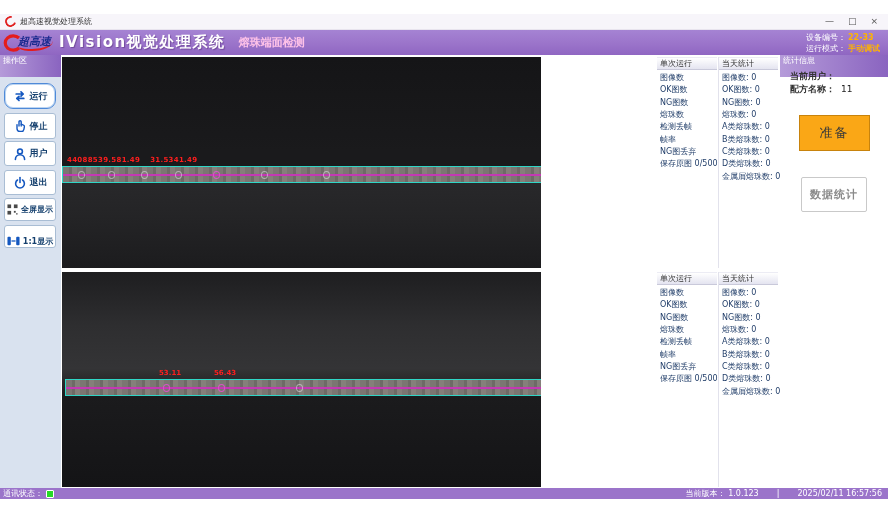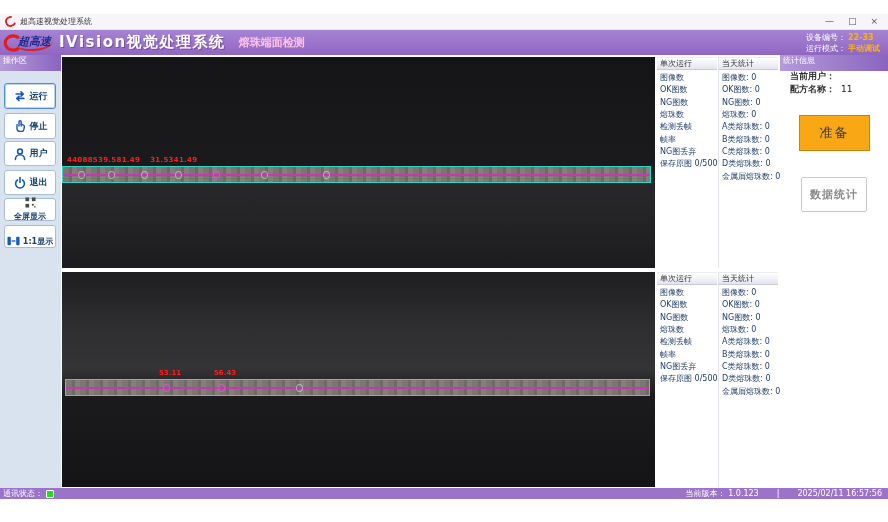--- a/index.html
+++ b/index.html
@@ -23,30 +23,30 @@
   .app-title{color:#fff;font-size:15px;font-weight:bold;letter-spacing:1.5px;margin-left:6px;
              text-shadow:1px 1px 1px rgba(60,20,90,.4);white-space:nowrap;}
   .subtitle{color:#ffc2e8;font-size:11px;font-weight:bold;margin-left:13px;white-space:nowrap;}
   .menu{display:flex;gap:13px;margin-left:34px;align-self:flex-end;padding-bottom:4px;}
   .menu-item{color:#fff;font-size:9px;font-weight:bold;white-space:nowrap;cursor:default;}
   .device-info{margin-left:auto;padding-right:8px;font-size:8px;line-height:11px;white-space:nowrap;text-align:left;}
   .device-info .lbl{color:#fff;}
   .device-info .val{color:#ffb400;font-weight:bold;margin-left:2px;}
   
   .sidebar{position:absolute;left:0;top:55px;width:61px;height:433px;background:#d9e2ef;}
-  .panel-head{height:16px;line-height:11px;background:linear-gradient(90deg,#b59bd9,#8a64c0);
+  .panel-head{height:22px;line-height:11px;background:linear-gradient(90deg,#b59bd9,#8a64c0);
               color:#fff;font-size:8px;padding-left:3px;}
   .side-btn{position:absolute;left:4px;width:52px;background:#fff;border:1px solid #a9bdd4;border-radius:3px;
             display:flex;align-items:center;justify-content:center;gap:3px;color:#15406e;
             font-weight:bold;font-size:9px;box-sizing:border-box;cursor:default;}
   .side-btn.focus{border:1px solid #4f8ad8;box-shadow:0 0 0 1px #bcd5f2 inset;}
   .side-btn svg{flex:0 0 auto;}
   .small-label{font-size:8px;}
   
-  .cam{position:absolute;left:62px;width:593px;overflow:hidden;}
+  .cam{position:absolute;left:62px;width:479px;overflow:hidden;}
   .cam1{top:57px;height:211px;
         background:linear-gradient(180deg,#151517 0%,#1a1a1c 45%,#1a1a1c 52%,#29292b 57%,#242426 76%,#1c1c1e 100%);}
   .cam2{top:272px;height:215px;
         background:linear-gradient(180deg,#1e1e20 0%,#2e2e30 25%,#343436 45%,#2c2c2e 49%,#1b1b1d 58%,#141416 100%);}
   .strip{position:absolute;height:17px;border:1px solid #2fd6c6;box-sizing:border-box;
          background:repeating-linear-gradient(90deg,#7b7672 0 6px,#6e6a66 6px 9px,#857f7a 9px 14px,#767California 14px 15px);
          background:repeating-linear-gradient(90deg,#7b7672 0 6px,#6e6a66 6px 9px,#857f7a 9px 14px);}
   .cam1 .strip{left:0;top:109px;width:589px;}
   .cam2 .strip{left:3px;top:107px;width:585px;}
   .mag-line{position:absolute;left:0;right:0;top:7px;height:2px;background:#c438b4;}
@@ -109,21 +109,21 @@
   <span class="subtitle">熔珠端面检测</span>
   <div class="device-info">
     <div><span class="lbl">设备编号：</span><span class="val">22-33</span></div>
     <div><span class="lbl">运行模式：</span><span class="val">手动调试</span></div>
   </div>
 </div>
 
 <div class="sidebar">
   <div class="panel-head">操作区</div>
 
-  <div class="side-btn focus" style="top:28px;height:26px;">
+  <div class="side-btn focus" style="top:28px;height:26px;border-radius:9px;">
     <svg width="14" height="14" viewBox="0 0 14 14">
       <g stroke="#1558c0" stroke-width="1.7" fill="none" stroke-linecap="round" stroke-linejoin="round">
         <path d="M3.2 5 H10.2 M10.2 5 L8 2.9 M10.2 5 L8 7.1"></path>
         <path d="M10.8 9.4 H3.8 M3.8 9.4 L6 7.3 M3.8 9.4 L6 11.5"></path>
       </g>
     </svg>
     <span>运行</span>
   </div>
 
   <div class="side-btn" style="top:58px;height:26px;">
@@ -149,21 +149,21 @@
   <div class="side-btn" style="top:115px;height:25px;">
     <svg width="14" height="14" viewBox="0 0 14 14">
       <g stroke="#1558c0" stroke-width="1.6" fill="none" stroke-linecap="round">
         <path d="M4.5 4 a4.4 4.4 0 1 0 5 0"></path>
         <path d="M7 1.6 V6.4"></path>
       </g>
     </svg>
     <span>退出</span>
   </div>
 
-  <div class="side-btn" style="top:143px;height:23px;flex-direction:column;">
+  <div class="side-btn" style="top:143px;height:23px;">
     <svg width="11" height="11" viewBox="0 0 12 12">
       <g fill="#4a4a4a">
         <rect x="0.5" y="0.5" width="4" height="4"></rect>
           <rect x="7.5" y="0.5" width="4" height="4"></rect>
         <rect x="0.5" y="7.5" width="4" height="4"></rect>
           <rect x="7.5" y="7.5" width="2" height="2"></rect>
         <rect x="10" y="10" width="1.5" height="1.5"></rect>
       </g>
     </svg>
     <span class="small-label">全屏显示</span>

